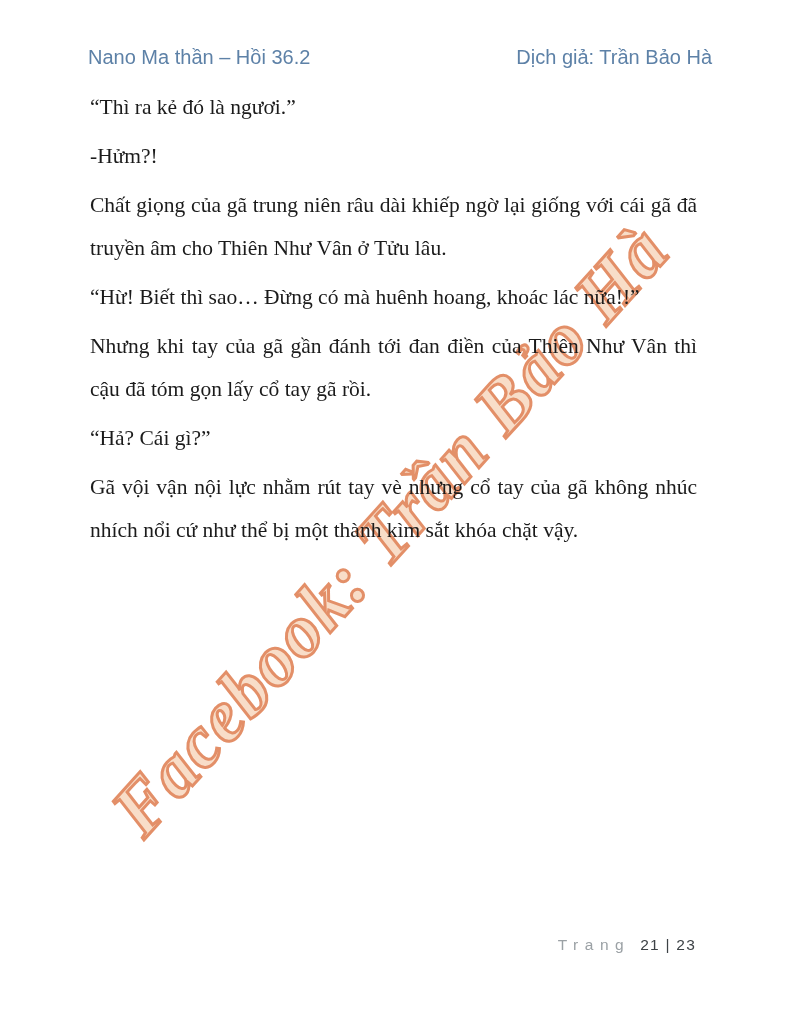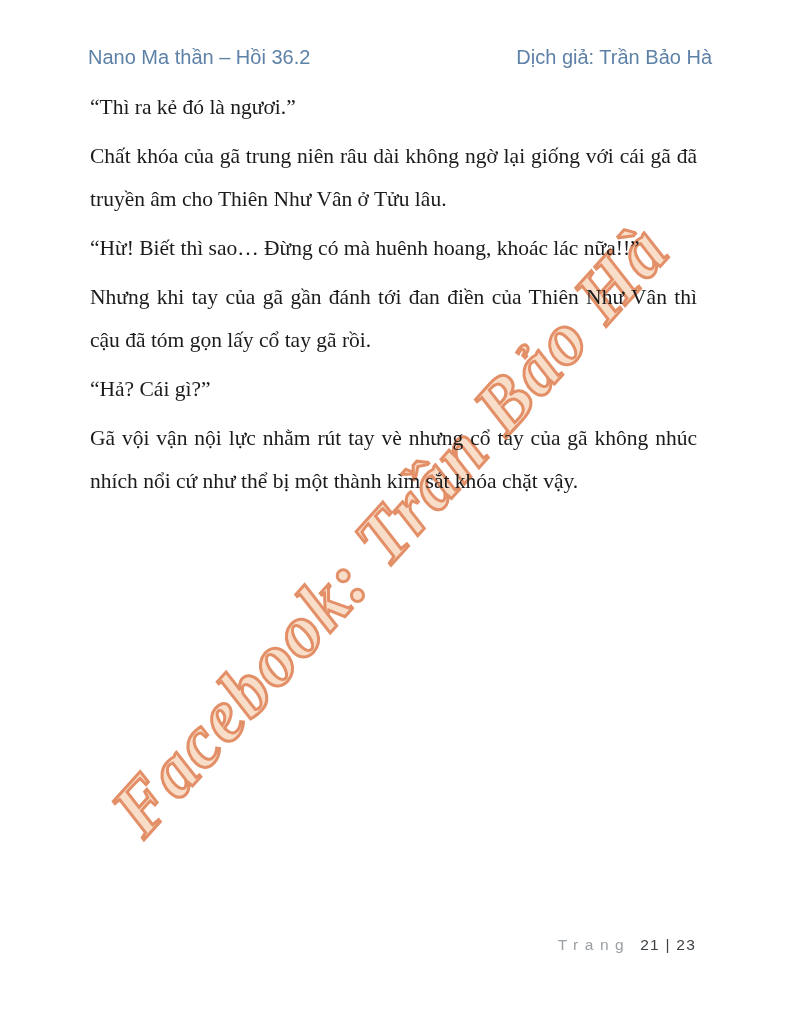--- a/index.html
+++ b/index.html
@@ -92,21 +92,22 @@
 
   <div class="watermark">Facebook: Trần Bảo Hà</div>
 
   <div class="header">
     <span>Nano Ma thần – Hồi 36.2</span>
     <span>Dịch giả: Trần Bảo Hà</span>
   </div>
 
   <div class="content">
       <p>“Thì ra kẻ đó là ngươi.”</p>
-      <p>Chất khóa của gã trung niên râu dài không ngờ lại giống với cái gã đã truyền âm cho Thiên Như Vân ở Tửu lâu.</p>
+      <p>-Hửm?!</p>
+      <p>Chất giọng của gã trung niên râu dài khiếp ngờ lại giống với cái gã đã truyền âm cho Thiên Như Vân ở Tửu lâu.</p>
       <p>“Hừ! Biết thì sao… Đừng có mà huênh hoang, khoác lác nữa!!”</p>
       <p>Nhưng khi tay của gã gần đánh tới đan điền của Thiên Như Vân thì cậu đã tóm gọn lấy cổ tay gã rồi.</p>
       <p>“Hả? Cái gì?”</p>
       <p>Gã vội vận nội lực nhằm rút tay vè nhưng cổ tay của gã không nhúc nhích nổi cứ như thể bị một thành kìm sắt khóa chặt vậy.</p>
     </div>
 
   <div class="footer">
     <span class="trang">Trang</span>
     <span class="pagenum">21 | 23</span>
   </div>

